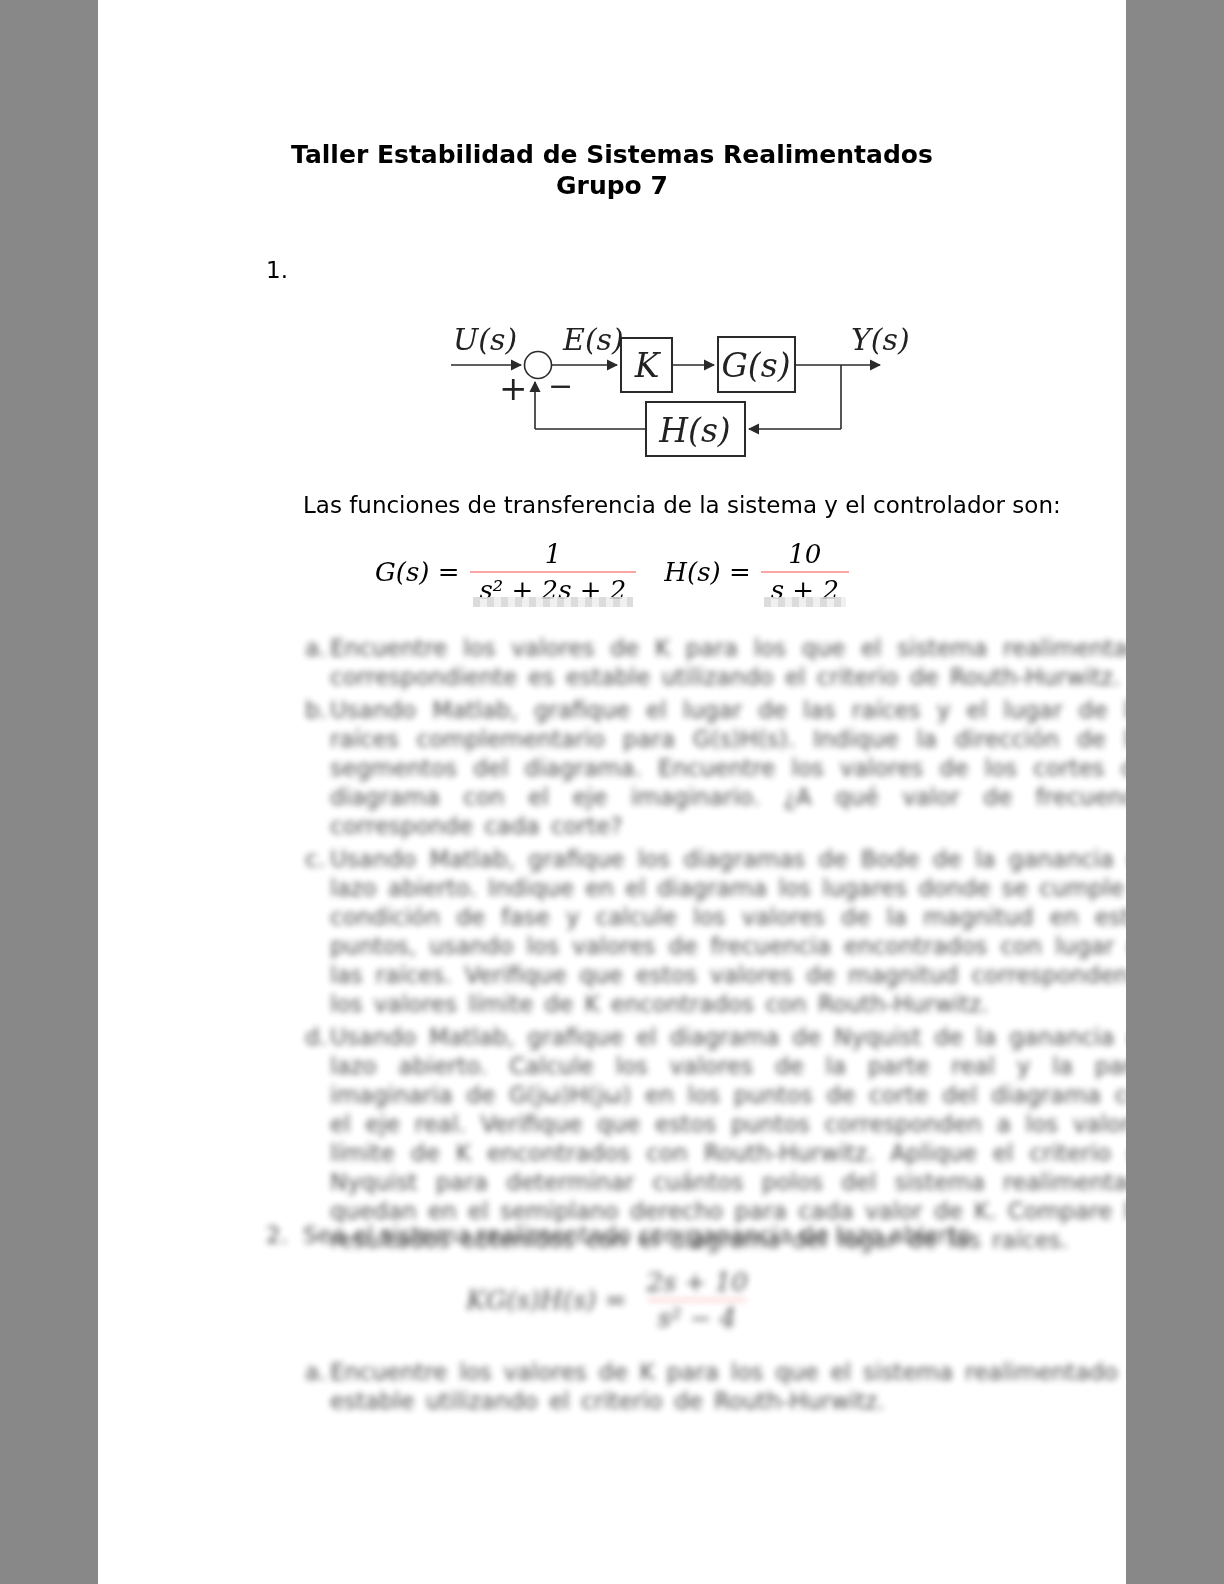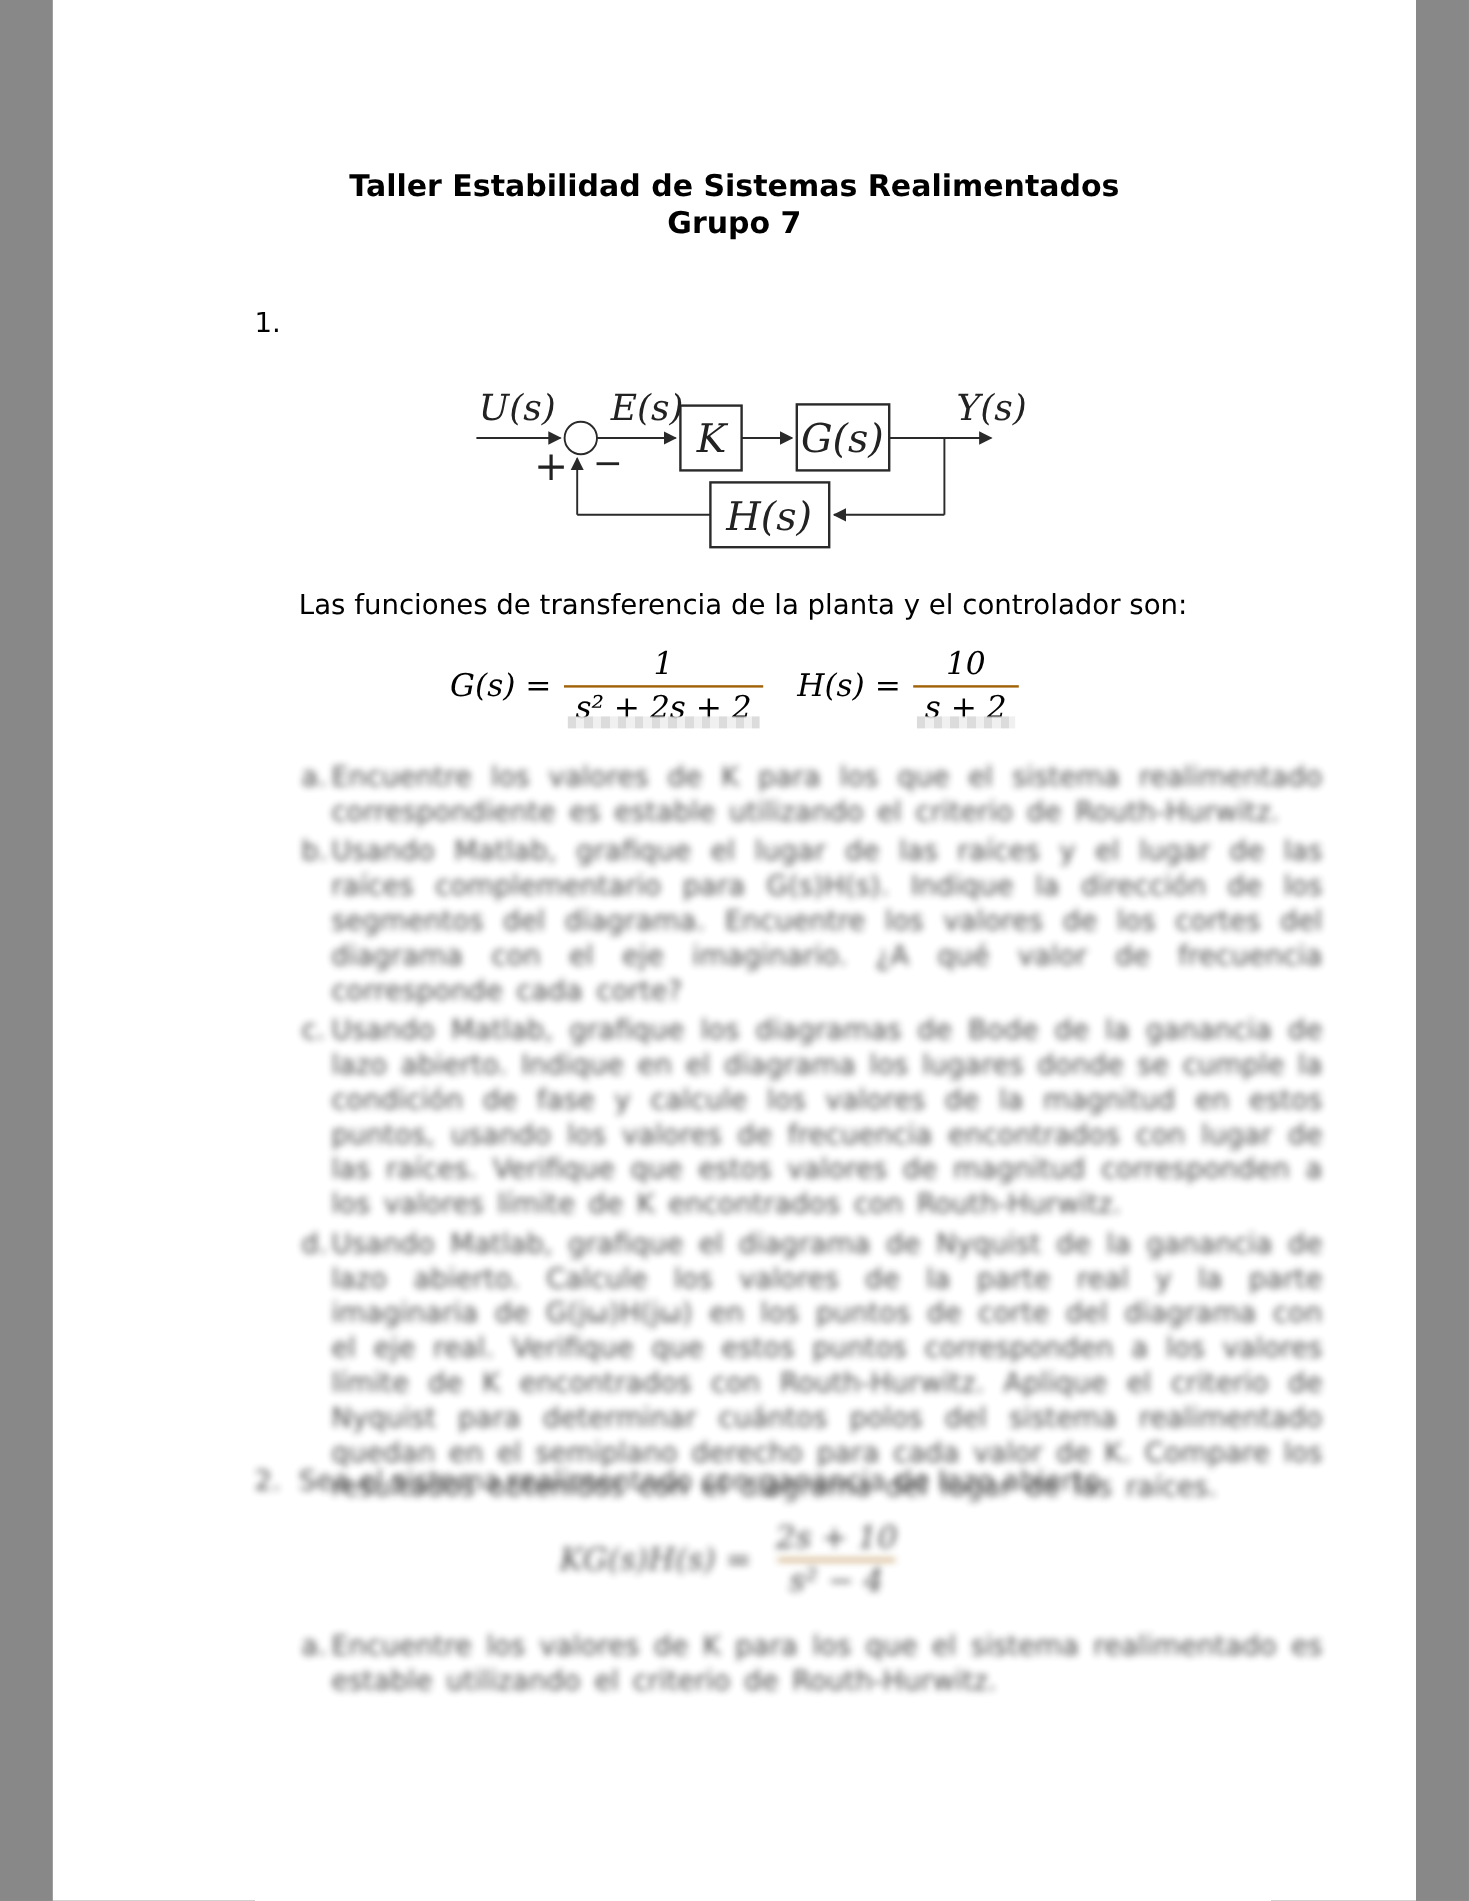--- a/index.html
+++ b/index.html
@@ -1,19 +1,19 @@
 <!DOCTYPE html>
 <html><head>
 <meta charset="utf-8">
 <style>
   * { margin: 0; padding: 0; box-sizing: border-box; }
   html, body { background: #888; }
   .page {
     position: relative;
-    width: 1136px; height: 1584px;
+    width: 1028px; height: 1584px;
     margin: 0 auto;
     background: #ffffff;
     font-family: "DejaVu Sans", sans-serif;
     color: #000;
     overflow: hidden;
   }
   
   .title-block {
     position: absolute; top: 139px; left: 0; right: 0;
     text-align: center;
@@ -42,21 +42,21 @@
     position: absolute; left: 0; right: 0;
     display: flex; justify-content: center; 
     font-family: "DejaVu Serif", serif; font-style: italic;
     font-size: 26px; color: #000;
   }
   .formula-row .lhs { margin-right: 10px; }
   .formula-group { display: flex; align-items: center; }
   .formula-gap { width: 28px; }
   .frac { display: inline-flex; flex-direction: column; align-items: center; position: relative; }
   .frac .num { padding: 0 10px 3px; line-height: 28px; }
-  .frac .den { border-top: 2px solid #a16207; padding: 3px 10px 0; line-height: 28px; }
+  .frac .den { border-top: 2px solid #fca5a5; padding: 3px 10px 0; line-height: 28px; }
   .frac .strip {
     position: absolute; bottom: -3px; left: 3px; right: 3px; height: 10px;
     background: repeating-linear-gradient(90deg, #d7d7d7 0 7px, #eeeeee 7px 14px);
     opacity: 0.88;
   }
   
   .blur { filter: blur(3px); color: #2e2e2e; opacity: 0.85; }
   
   .sub-list {
     position: absolute; left: 207px; width: 851px;
@@ -114,21 +114,21 @@
     <text x="10" y="36" font-size="30">U(s)</text>
     <text x="120" y="36" font-size="30">E(s)</text>
     <text x="408" y="36" font-size="30">Y(s)</text>
     <text x="204" y="63" font-size="33" text-anchor="middle">K</text>
     <text x="313" y="63" font-size="33" text-anchor="middle">G(s)</text>
     <text x="252" y="128" font-size="33" text-anchor="middle">H(s)</text>
     <text x="56" y="86" font-size="34" font-style="normal">+</text>
     <text x="105" y="82" font-size="30" font-style="normal">−</text>
   </svg>
 
-  <div class="intro">Las funciones de transferencia de la planta y el controlador son:</div>
+  <div class="intro">Las funciones de transferencia de la sistema y el controlador son:</div>
 
   <div class="formula-row" style="top:540px;">
     <div class="formula-group">
       <span class="lhs">G(s) =</span>
       <span class="frac">
         <span class="num">1</span>
         <span class="den">s² + 2s + 2</span>
         <span class="strip"></span>
       </span>
     </div>

